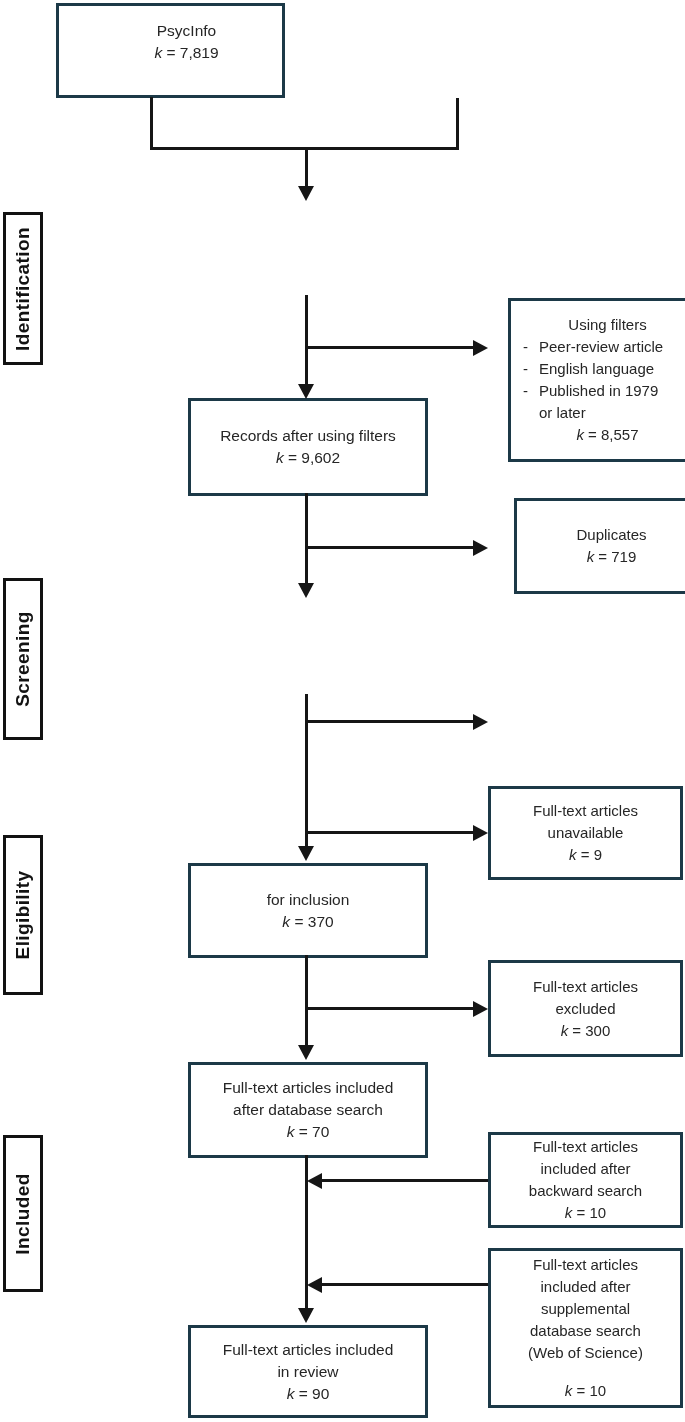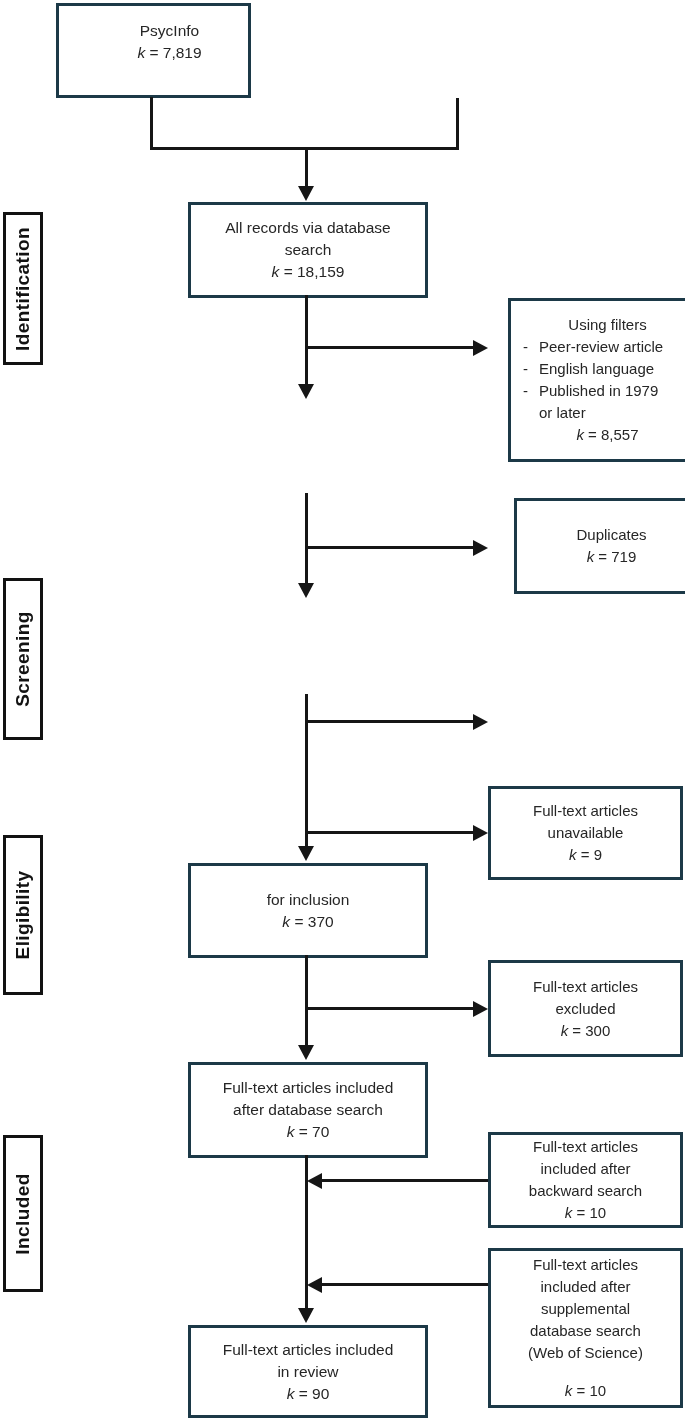--- a/index.html
+++ b/index.html
@@ -55,29 +55,28 @@
   <div class="stage" style="left:3px; top:578px; width:40px; height:162px;">
     <span class="rot">Screening</span>
   </div>
   <div class="stage" style="left:3px; top:835px; width:40px; height:160px;">
     <span class="rot">Eligibility</span>
   </div>
   <div class="stage" style="left:3px; top:1135px; width:40px; height:157px;">
     <span class="rot">Included</span>
   </div>
 
-  <div class="box top-align" style="left:56px; top:3px; width:195px; height:95px;padding-left:32px;">
+  <div class="box top-align" style="left:56px; top:3px; width:229px; height:95px;padding-left:32px;">
     <span class="line">PsycInfo</span>
     <span class="kline"><i class="kv">k</i><span> = 7,819</span></span>
   </div>
 
-  <div class="box" style="left:188px; top:202px; width:240px; height:96px;">
-    <span class="line">All records via database</span>
-    <span class="line">search</span>
-    <span class="kline"><i class="kv">k</i><span> = 18,159</span></span>
+  <div class="box" style="left:188px; top:398px; width:240px; height:98px;">
+    <span class="line">Records after using filters</span>
+    <span class="kline"><i class="kv">k</i><span> = 9,602</span></span>
   </div>
   <div class="box" style="left:188px; top:863px; width:240px; height:95px;">
     <span class="line">for inclusion</span>
     <span class="kline"><i class="kv">k</i><span> = 370</span></span>
   </div>
   <div class="box" style="left:188px; top:1062px; width:240px; height:96px;">
     <span class="line">Full-text articles included</span>
     <span class="line">after database search</span>
     <span class="kline"><i class="kv">k</i><span> = 70</span></span>
   </div>

